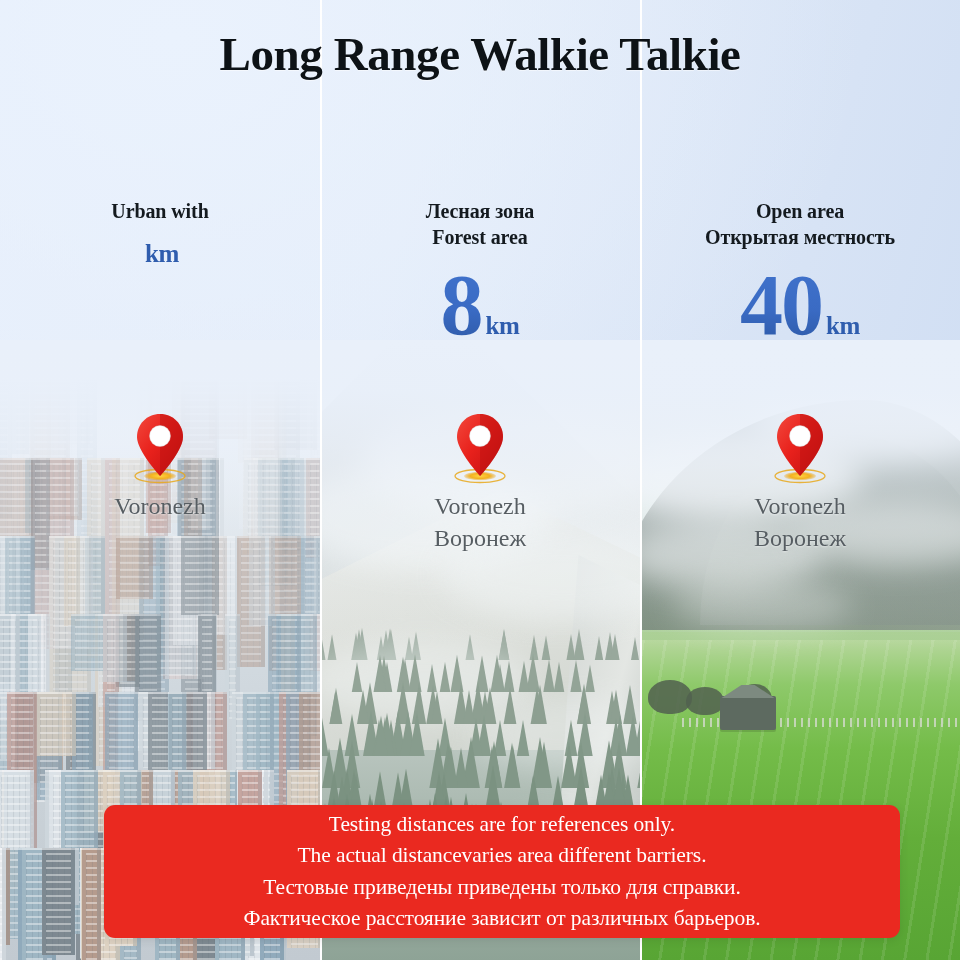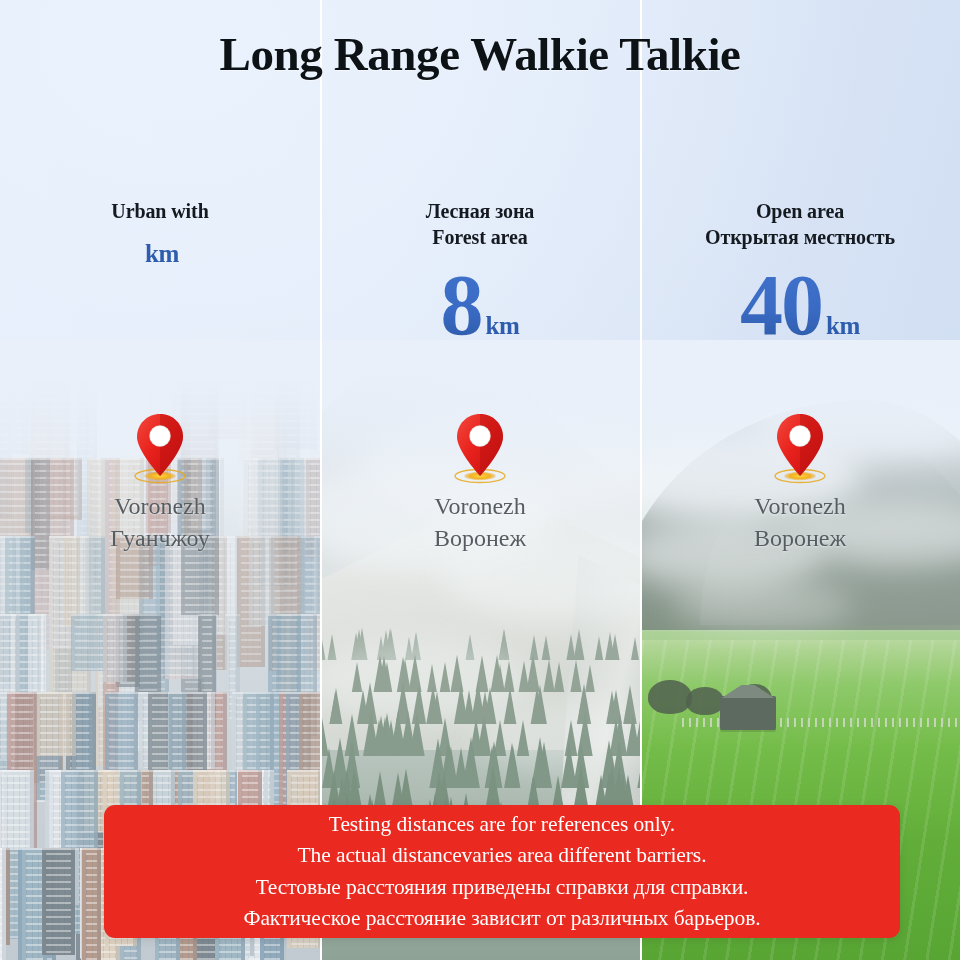--- a/index.html
+++ b/index.html
@@ -647,21 +647,20 @@
         <ellipse cx="28" cy="68" rx="25" ry="6.5" fill="none" stroke="#e7a81c" stroke-width="1.3" opacity=".85"></ellipse>
         <ellipse cx="28" cy="68" rx="16" ry="4.3" fill="url(#baseA)"></ellipse>
         <path d="M28 6 C15 6 5 16 5 29 C5 43 28 68 28 68 C28 68 51 43 51 29 C51 16 41 6 28 6 Z" fill="url(#pinA)"></path>
         <path d="M28 6 C41 6 51 16 51 29 C51 43 28 68 28 68 L28 6 Z" fill="#b81010" opacity=".45"></path>
         <circle cx="28" cy="28" r="10.5" fill="#ffffff"></circle>
         <circle cx="28" cy="28" r="10.5" fill="none" stroke="#cfcfcf" stroke-width=".8" opacity=".5"></circle>
       </svg>
     </div>
     <div class="place-name">
       <div>Voronezh</div>
-      <div>Гуанчжоу</div>
     </div>
   </div>
 
   <div class="place" style="top:408px;left:320px;">
     <div class="pin">
       <svg viewBox="0 0 56 76" width="56" height="76">
         <ellipse cx="28" cy="68" rx="25" ry="6.5" fill="none" stroke="#e7a81c" stroke-width="1.3" opacity=".85"></ellipse>
         <ellipse cx="28" cy="68" rx="16" ry="4.3" fill="url(#baseA)"></ellipse>
         <path d="M28 6 C15 6 5 16 5 29 C5 43 28 68 28 68 C28 68 51 43 51 29 C51 16 41 6 28 6 Z" fill="url(#pinA)"></path>
         <path d="M28 6 C41 6 51 16 51 29 C51 43 28 68 28 68 L28 6 Z" fill="#b81010" opacity=".45"></path>
@@ -688,17 +687,17 @@
     </div>
     <div class="place-name">
       <div>Voronezh</div>
       <div>Воронеж</div>
     </div>
   </div>
 
   <div class="notice">
     <p>Testing distances are for references only.</p>
     <p>The actual distancevaries area different barriers.</p>
-    <p>Тестовые расстояния приведены справки для справки.</p>
+    <p>Тестовые приведены приведены только для справки.</p>
     <p>Фактическое расстояние зависит от различных барьеров.</p>
   </div>
 
 </div>
 
 </body></html>

